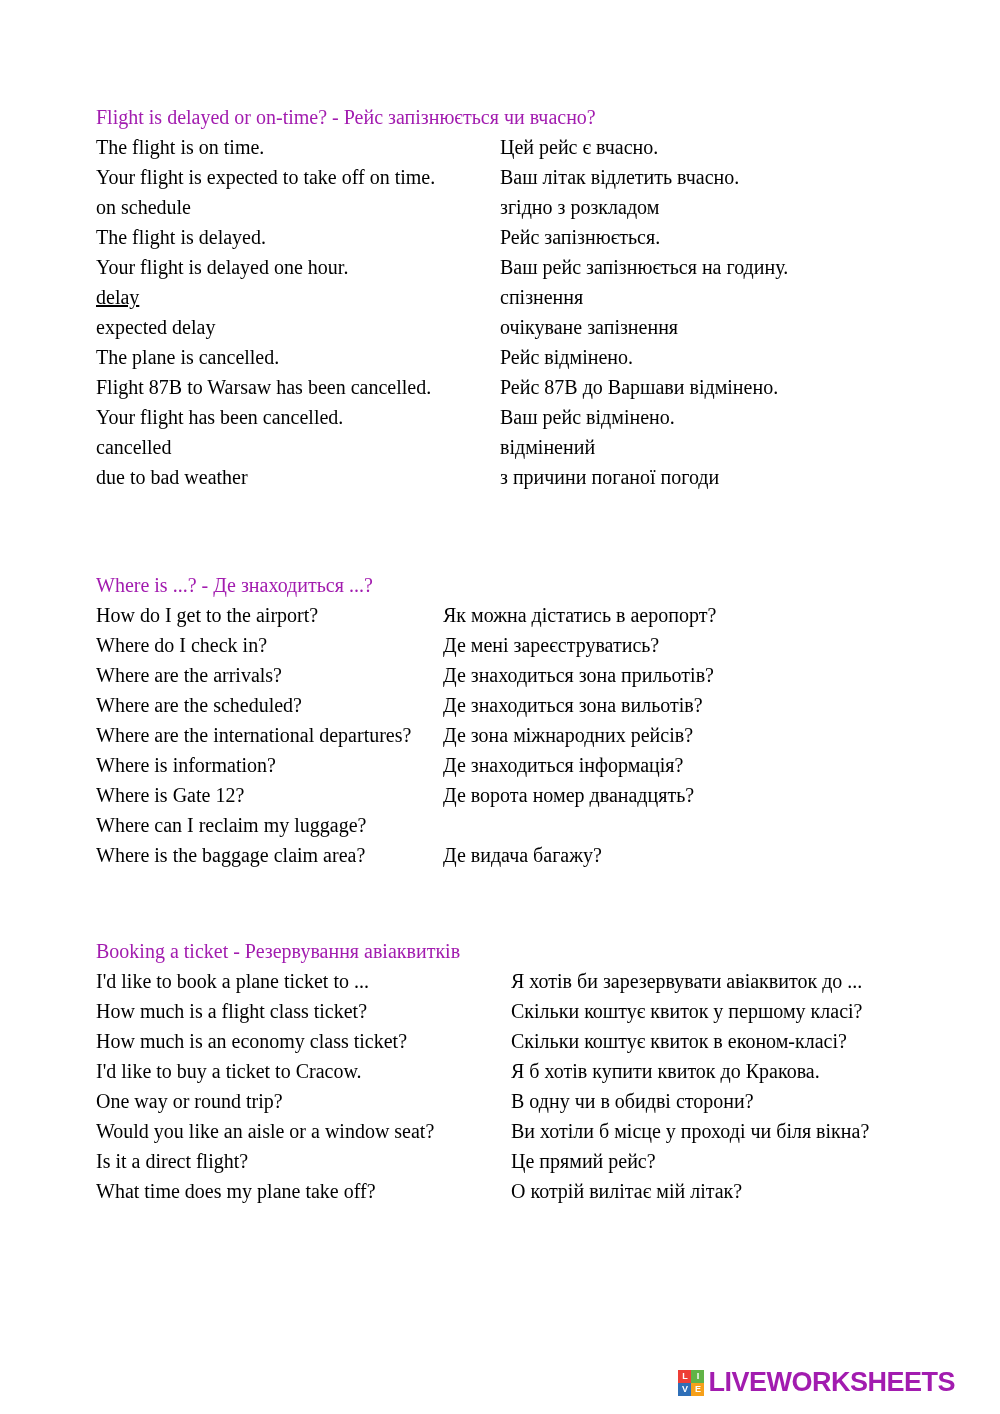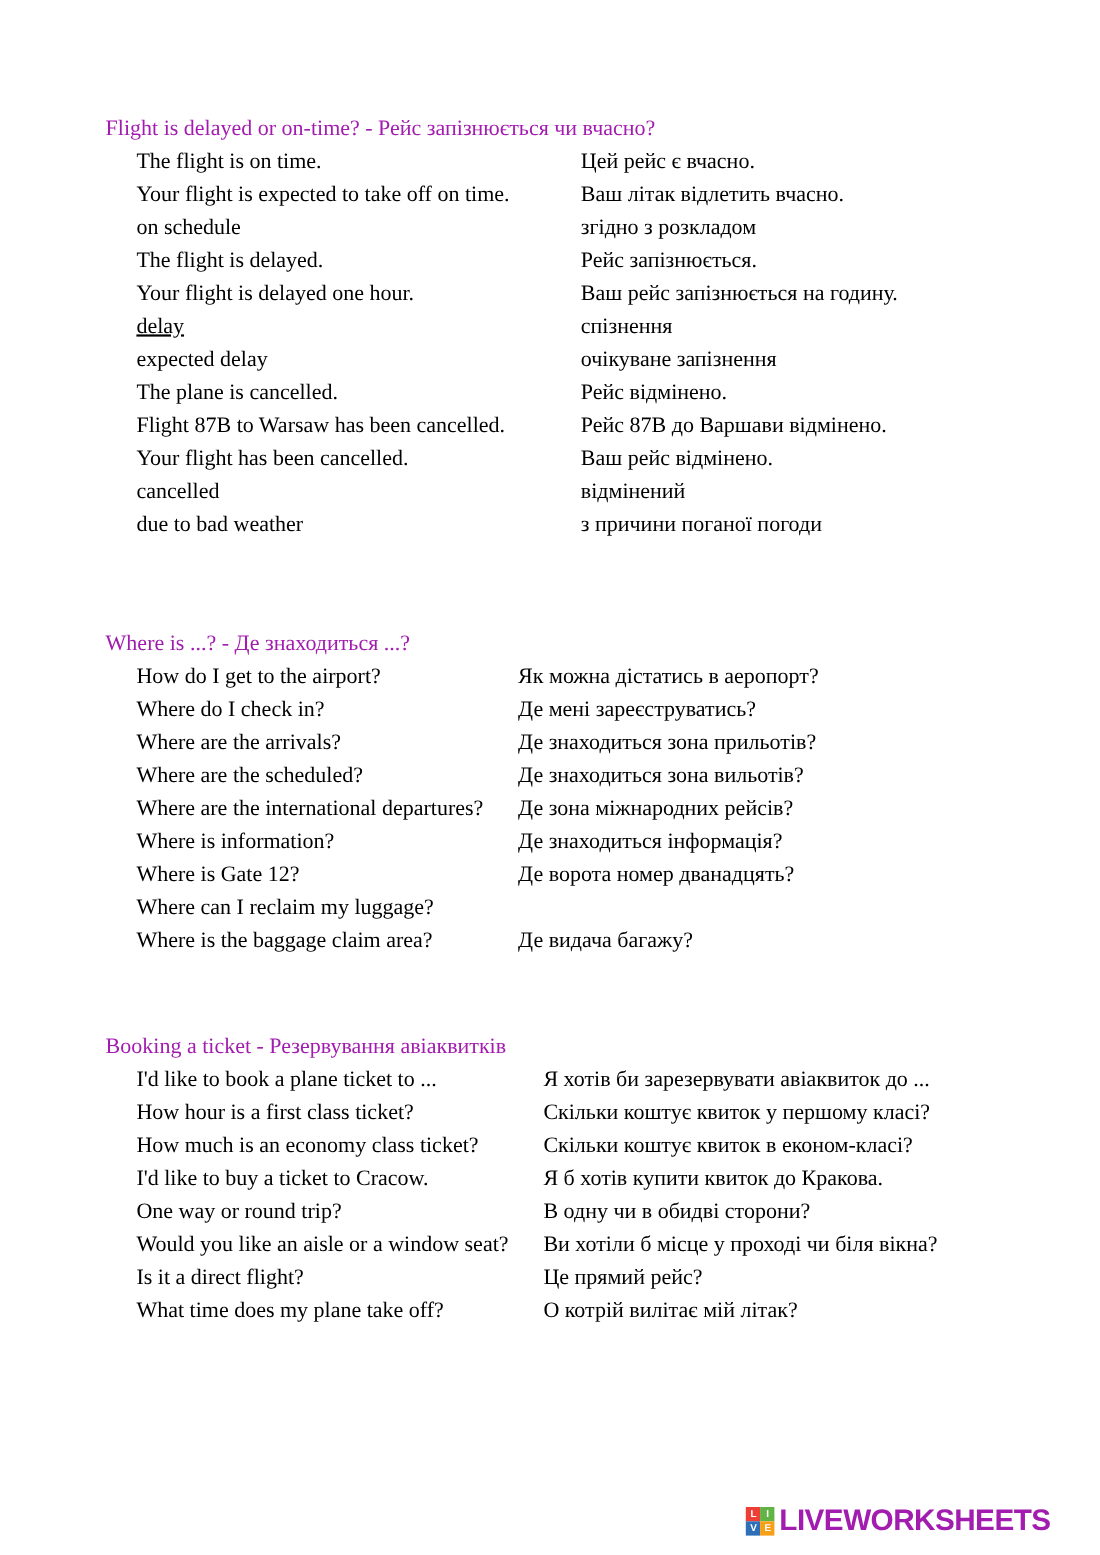--- a/index.html
+++ b/index.html
@@ -22,25 +22,24 @@
     font-weight: normal;
     color: #a21caf;
     line-height: 30px;
   }
   .section { margin: 0; }
   .section.s2 { margin-top: 78px; }
   .section.s3 { margin-top: 66px; }
   .row {
     display: grid;
     align-items: center;
-    margin-left: 28px;
   }
   .s1 .row { grid-template-columns: 404px 1fr; }
   .s2 .row { grid-template-columns: 347px 1fr; }
-  .s3 .row { grid-template-columns: 370px 1fr; }
+  .s3 .row { grid-template-columns: 370px 1fr; gap: 45px; }
   .cell { line-height: 30px; }
   .u { text-decoration: underline; }
   .footer {
     position: absolute;
     right: 45px;
     bottom: 16px;
     display: flex;
     align-items: center;
     gap: 4px;
   }
@@ -163,21 +162,21 @@
     </div>
   </section>
 
   <section class="section s3">
     <h2>Booking a ticket - Резервування авіаквитків</h2>
     <div class="row">
       <div class="cell en">I'd like to book a plane ticket to ...</div>
       <div class="cell uk">Я хотів би зарезервувати авіаквиток до ...</div>
     </div>
     <div class="row">
-      <div class="cell en">How hour is a first class ticket?</div>
+      <div class="cell en">How much is a flight class ticket?</div>
       <div class="cell uk">Скільки коштує квиток у першому класі?</div>
     </div>
     <div class="row">
       <div class="cell en">How much is an economy class ticket?</div>
       <div class="cell uk">Скільки коштує квиток в економ-класі?</div>
     </div>
     <div class="row">
       <div class="cell en">I'd like to buy a ticket to Cracow.</div>
       <div class="cell uk">Я б хотів купити квиток до Кракова.</div>
     </div>

